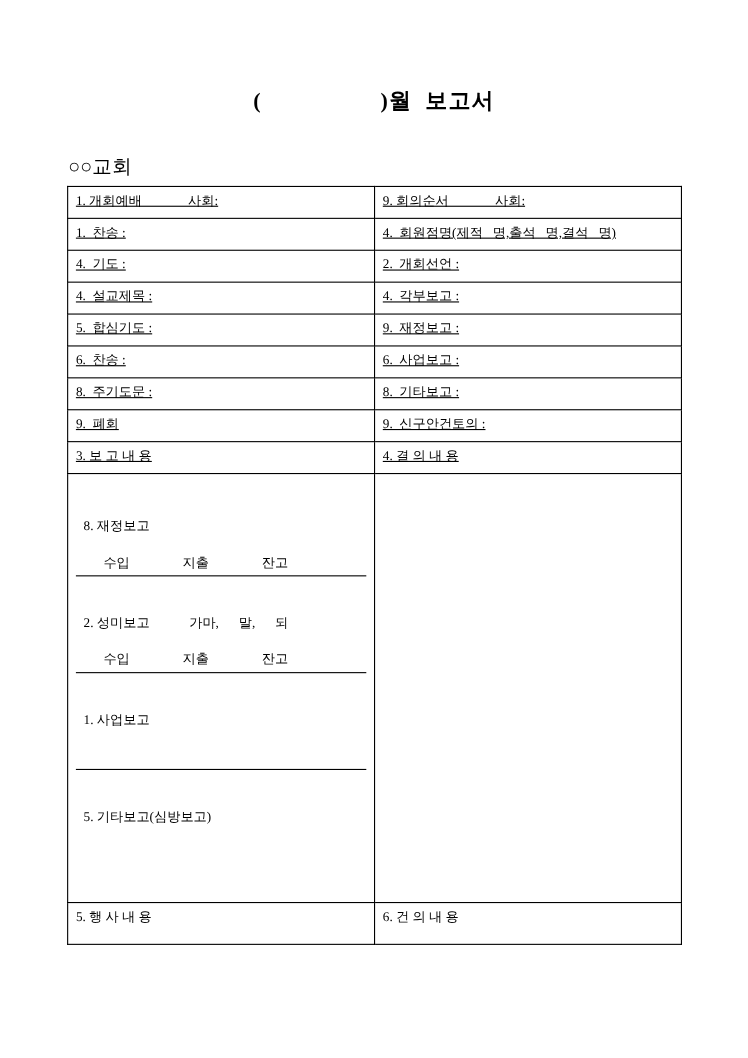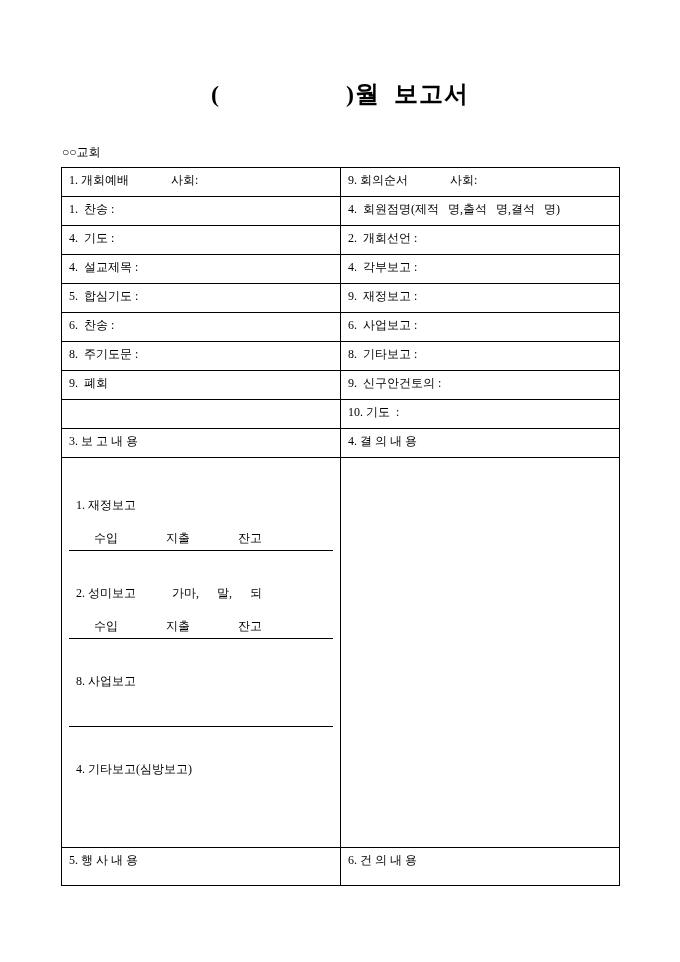--- a/index.html
+++ b/index.html
@@ -15,48 +15,48 @@
     position: relative;
   }
   .page {
     width: 680px;
     height: 962px;
     box-sizing: border-box;
     padding-top: 78px;
   }
   .doc-title {
     text-align: center;
-    font-size: 24px;
+    font-size: 20px;
     font-weight: bold;
     letter-spacing: 1px;
     white-space: pre;
   }
   .church-label {
     margin: 34px 0 6px 62px;
-    font-size: 12px;
+    font-size: 18px;
     white-space: pre;
   }
   table.form {
     border-collapse: collapse;
     table-layout: fixed;
     width: 559px;
     margin-left: 61px;
   }
   table.form col { width: 50%; }
   table.form td {
     border: 1px solid #000000;
     box-sizing: border-box;
     vertical-align: top;
     font-size: 12px;
     line-height: 1.25;
     padding: 5px 7px 2px 7px;
     white-space: pre;
     overflow: hidden;
   }
-  td.r { height: 29px; }
+  td.r { height: 29px; text-decoration: underline; }
   td.sub-td { padding: 0; }
   .sub {
     height: 58px;
     box-sizing: border-box;
     border-bottom: 1px solid #000000;
     padding: 5px 7px 4px 7px;
     display: flex;
     flex-direction: column;
     justify-content: space-between;
     white-space: pre;
@@ -105,44 +105,40 @@
       </tr>
       <tr>
         <td class="r">8.  주기도문 :</td>
         <td class="r">8.  기타보고 :</td>
       </tr>
       <tr>
         <td class="r">9.  폐회</td>
         <td class="r">9.  신구안건토의 :</td>
       </tr>
       <tr>
-        <td class="r"></td>
-        <td class="r">10. 기도  :</td>
-      </tr>
-      <tr>
         <td class="r">3. 보 고 내 용</td>
         <td class="r">4. 결 의 내 용</td>
       </tr>
 
       <tr>
         <td class="sub-td">
           <div class="sub">
-            <div>1. 재정보고</div>
+            <div>8. 재정보고</div>
             <div>      수입                지출                잔고</div>
           </div>
           <div class="sub">
             <div>2. 성미보고            가마,      말,      되</div>
             <div>      수입                지출                잔고</div>
           </div>
           <div class="sub">
-            <div>8. 사업보고</div>
+            <div>1. 사업보고</div>
             <div></div>
           </div>
           <div class="sub">
-            <div>4. 기타보고(심방보고)</div>
+            <div>5. 기타보고(심방보고)</div>
             <div></div>
           </div>
         </td>
         <td></td>
       </tr>
 
       <tr>
         <td class="footer-r">5. 행 사 내 용</td>
         <td class="footer-r">6. 건 의 내 용</td>
       </tr>

